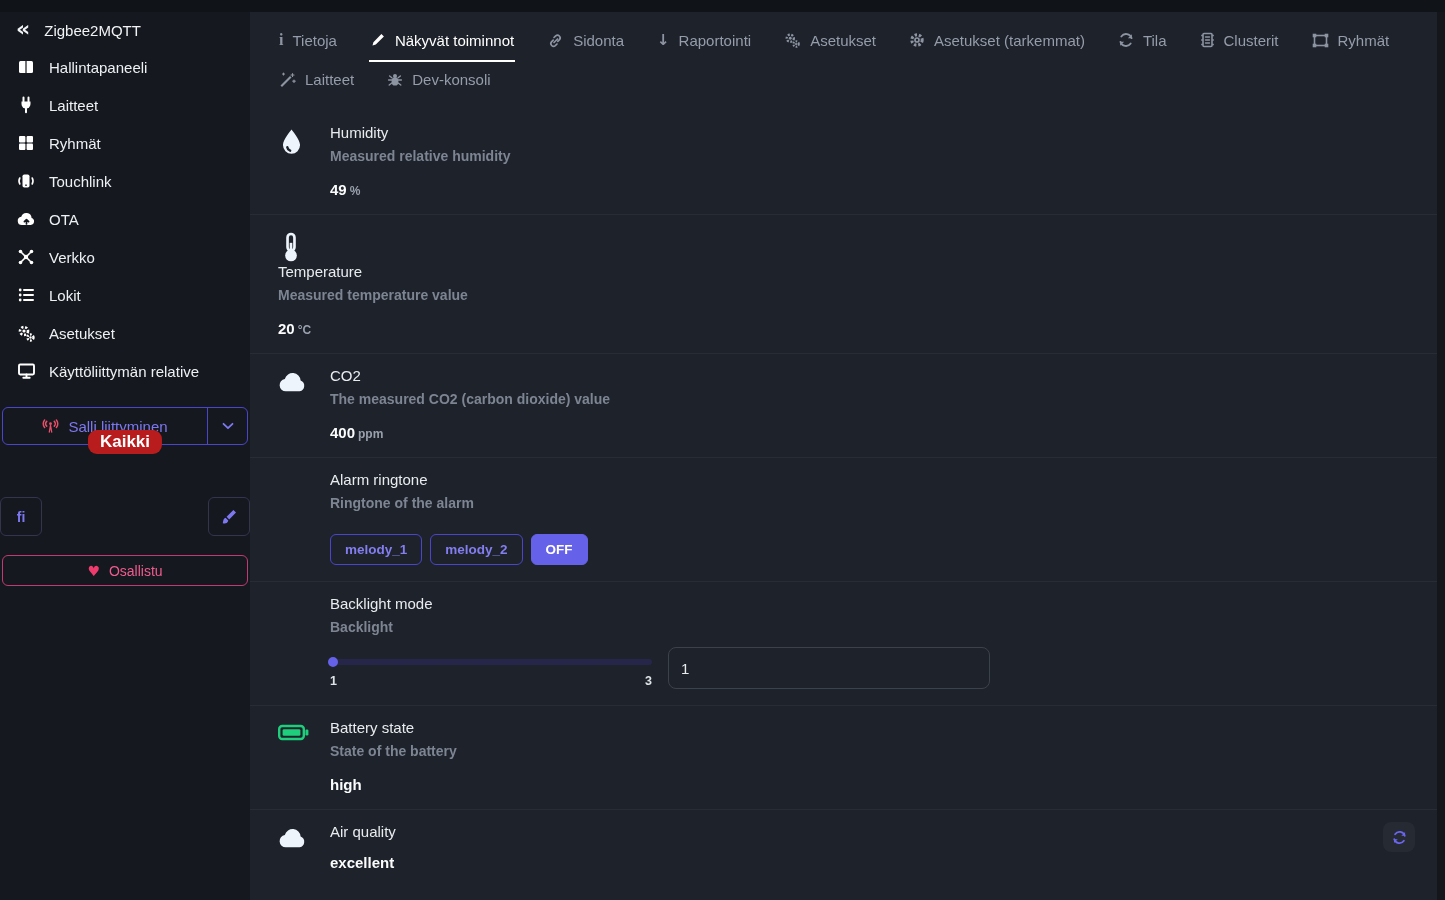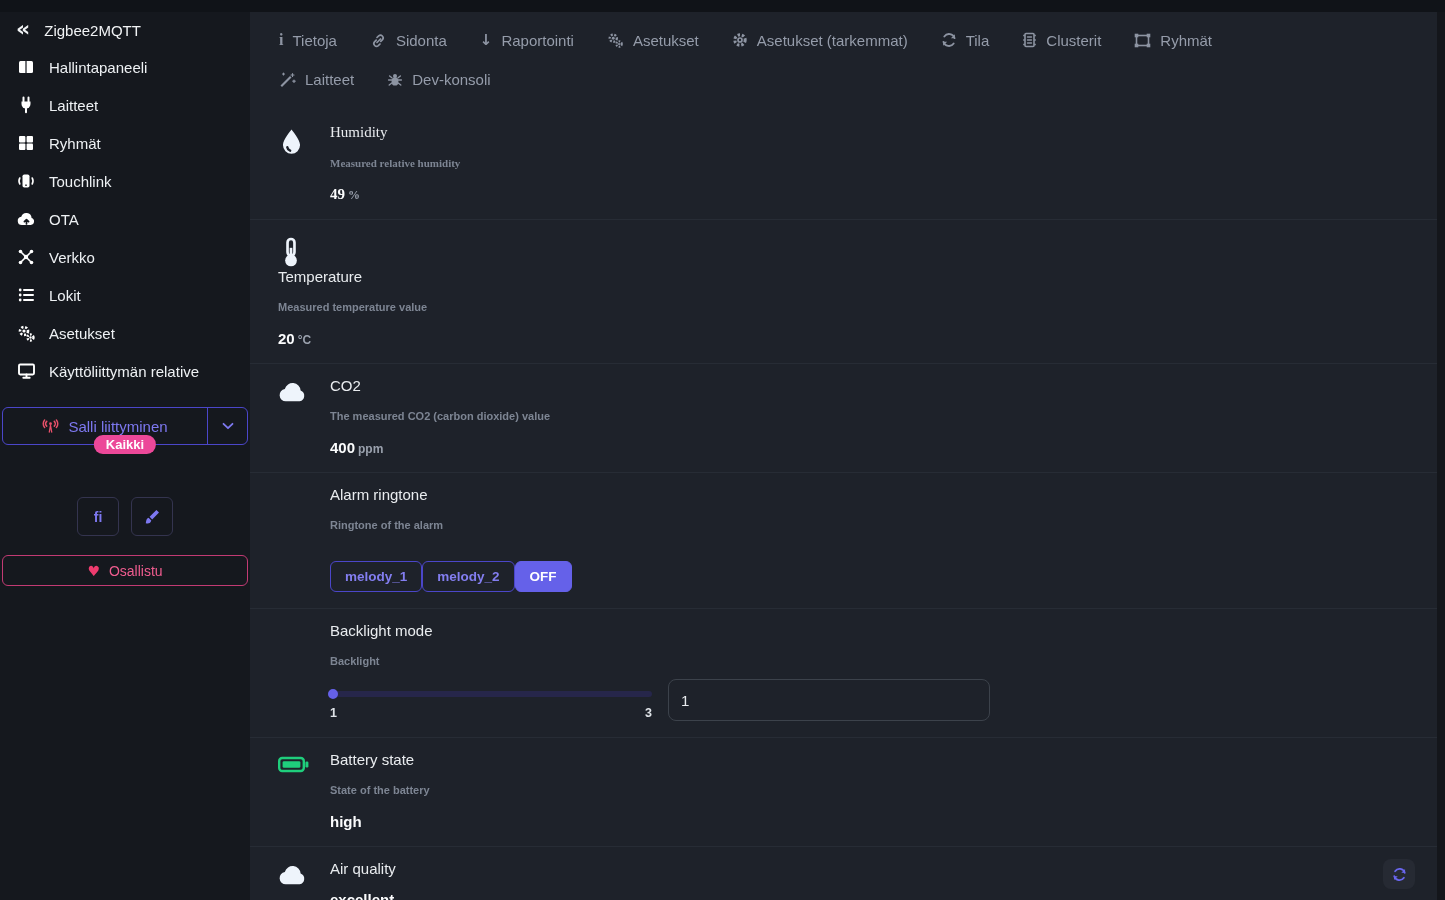--- a/index.html
+++ b/index.html
@@ -26,24 +26,24 @@
 
   .permit-wrap { margin:17px 2px 0; position:relative; }
   .permit-btn {
     display:flex; width:100%; border:1px solid #4b46c9; border-radius:6px; background:transparent;
     height:38px; align-items:stretch; cursor:pointer;
   }
   .permit-main { flex:1; display:flex; align-items:center; justify-content:center; gap:9px; color:#7d78f0; font-size:15px; }
   .permit-caret { width:40px; border-left:1px solid #4b46c9; display:flex; align-items:center; justify-content:center; color:#7d78f0; }
   .permit-badge {
     position:absolute; left:50%; bottom:-9px; transform:translateX(-50%);
-    background:#ec4899; color:#fff; font-size:13px; font-weight:bold;
+    background:#b91c1c; color:#fff; font-size:17px; font-weight:bold;
     padding:2px 12px; border-radius:9px; white-space:nowrap;
   }
-  .mini-btn-row { display:flex; justify-content:center; gap:12px; margin-top:52px; }
+  .mini-btn-row { display:flex; justify-content:space-between; gap:12px; margin-top:52px; }
   .mini-btn {
     width:42px; height:39px; border:1px solid #34344f; border-radius:6px; background:transparent;
     color:#7d78f0; font-size:14px; font-weight:bold; display:flex; align-items:center; justify-content:center; cursor:pointer;
   }
   .donate-btn {
     margin:19px 2px 0; height:31px; border:1px solid #c23a73; border-radius:6px; background:transparent;
     color:#ef5c8f; font-size:14px; display:flex; align-items:center; justify-content:center; gap:9px; cursor:pointer;
   }
   .donate-btn .heart { color:#ee3b6e; font-size:14px; }
 
@@ -58,34 +58,34 @@
   .tab.active { color:#fff; border-bottom-color:#fff; }
   .tab.active .t-icon { color:#fff; }
   .flex-break { width:100%; height:0; }
 
   .exposes { margin-top:10px; }
   .exp-row { display:flex; padding:13px 28px 0; border-bottom:1px solid #272c35; position:relative; }
   .exp-row:last-child { border-bottom:none; }
   .exp-icon-cell { width:52px; flex:none; padding-top:4px; color:#eef4fb; }
   .exp-body { flex:1; padding-bottom:16px; }
   .exp-title { font-size:15px; color:#e9ecef; }
-  .exp-desc { font-size:11px; font-weight:bold; color:#7d8593; margin-top:16px; }
+  .exp-desc { font-size:14px; font-weight:bold; color:#7d8593; margin-top:7px; }
   .exp-value { margin-top:17px; font-size:15px; font-weight:bold; color:#fbfcfd; }
   .exp-unit { font-size:12px; font-weight:bold; color:#9aa1ad; margin-left:3px; }
 
-  .r-humidity   { min-height:100px;font-family:Liberation Serif, serif; }
+  .r-humidity   { min-height:100px; }
   .r-temperature{ min-height:100px;flex-direction:column; }
   .r-co2        { min-height:94px; }
   .r-alarm      { min-height:119px; }
   .r-backlight  { min-height:113px; }
   .r-battery    { min-height:99px; }
   .r-air        { min-height:95px; }
   .r-linkq      { min-height:65px; }
 
-  .enum-row { display:flex; margin-top:30px; }
+  .enum-row { display:flex; gap:8px; margin-top:23px; }
   .enum-btn {
     padding:7px 14px; border-radius:6px; border:1px solid #4b46c9; background:transparent;
     color:#837ef0; font-size:13.5px; font-weight:bold; cursor:pointer;
   }
   .enum-btn.selected { background:#6561e9; border-color:#6561e9; color:#fff; }
 
   .slider-area { display:flex; align-items:flex-start; margin-top:24px; }
   .slider-box { width:322px; }
   .slider-track { position:relative; height:6px; border-radius:3px; background:#26264a; cursor:pointer; }
   .slider-thumb {
@@ -258,20 +258,28 @@
     <span>Osallistu</span>
   </button>
 </nav>
 
 <main class="main">
 
   <div class="tabs">
     <div class="tab">
       <span class="t-icon" style="font-family:'Liberation Serif',serif;font-weight:bold;font-size:16px;">i</span>
       <span>Tietoja</span>
+    </div>
+    <div class="tab active">
+      <span class="t-icon">
+        <svg width="16" height="16" viewBox="0 0 16 16">
+            <path d="M2.5 13.5l.9-3.3 8-8.1 2.5 2.5-8.1 8-3.3.9z" fill="currentColor"></path>
+          </svg>
+      </span>
+      <span>Näkyvät toiminnot</span>
     </div>
     <div class="tab">
       <span class="t-icon">
         <svg width="17" height="17" viewBox="0 0 17 17">
             <path d="M7 10.5 10.5 7M6.2 8.2 4.5 9.9a2.7 2.7 0 0 0 3.8 3.8l1.7-1.7M10.8 9.3l1.7-1.7A2.7 2.7 0 0 0 8.7 3.8L7 5.5" stroke="currentColor" stroke-width="1.7" fill="none" stroke-linecap="round"></path>
           </svg>
       </span>
       <span>Sidonta</span>
     </div>
     <div class="tab">

